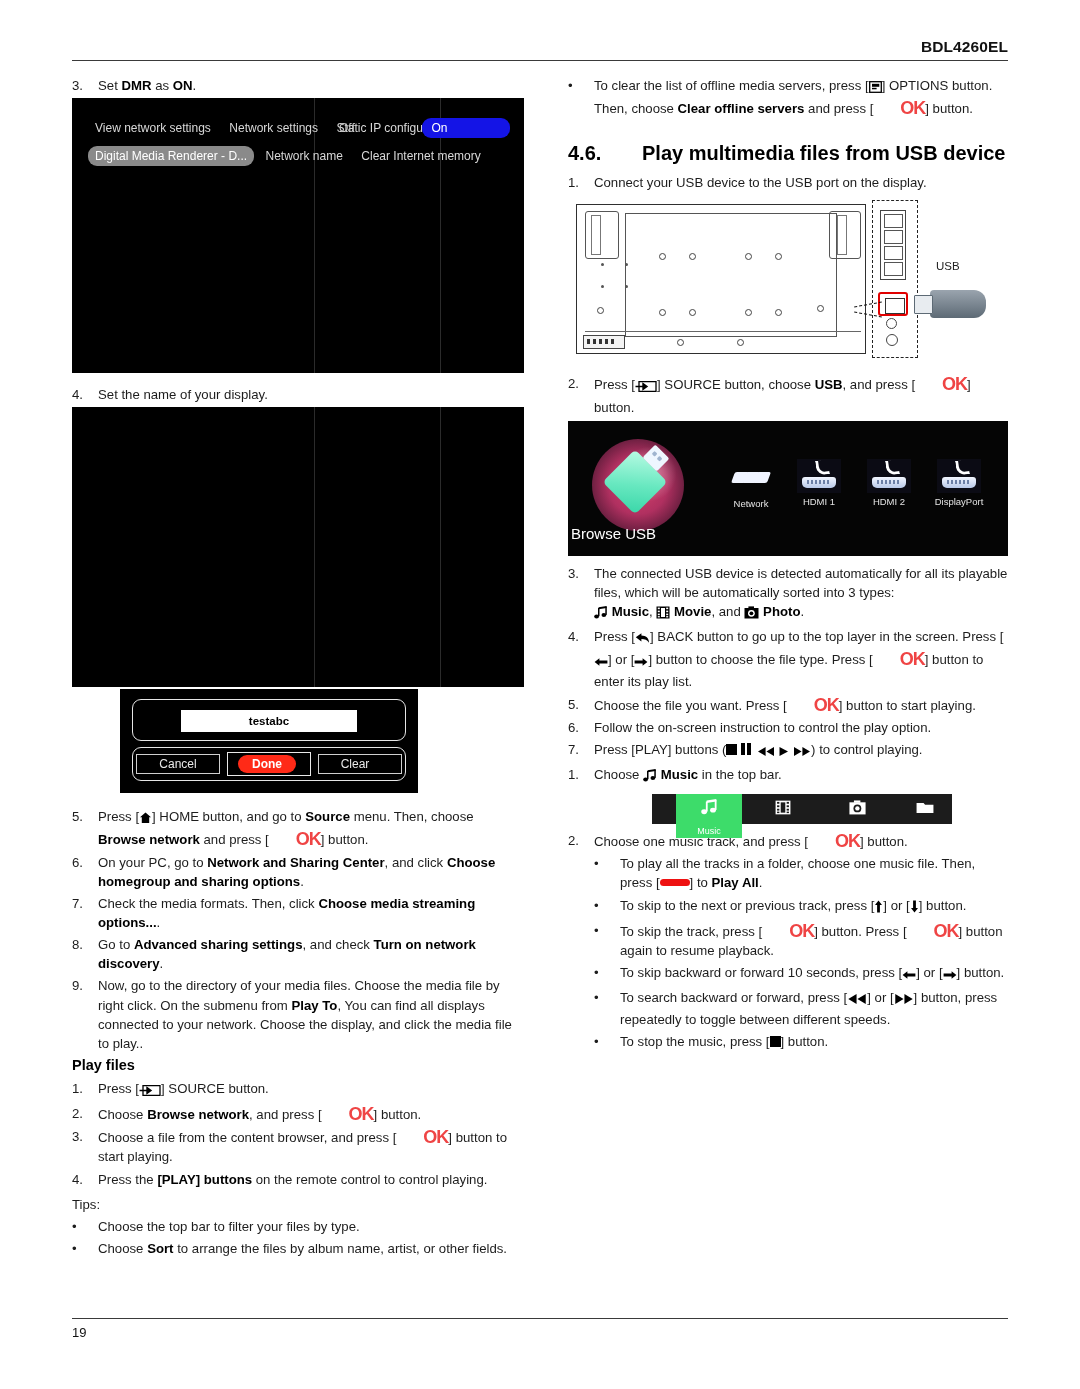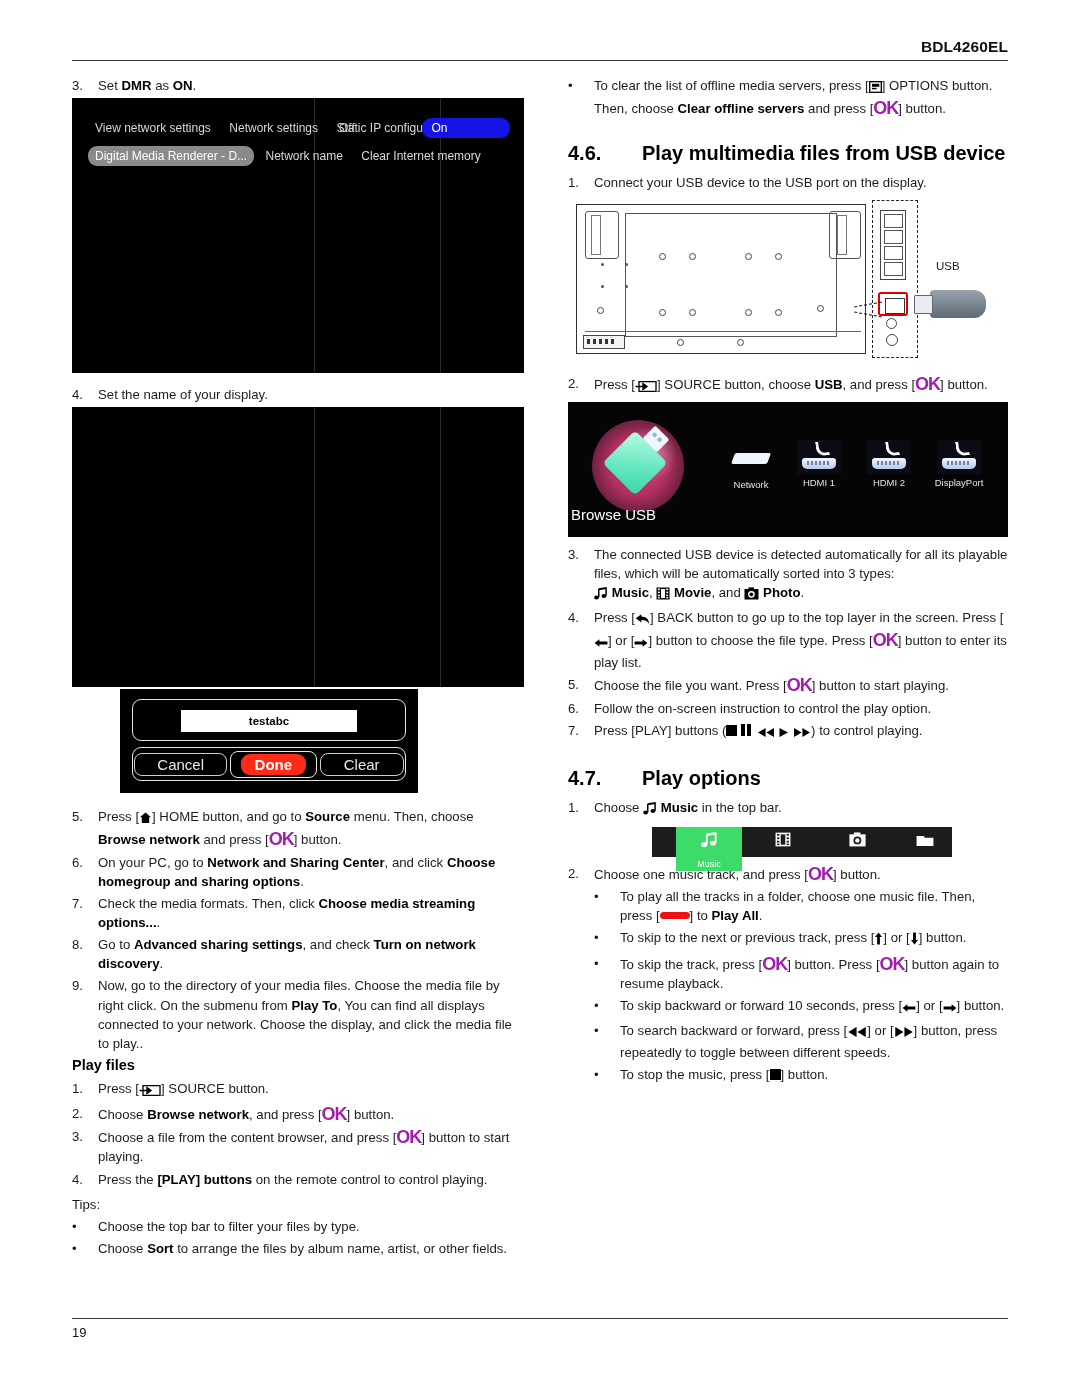--- a/index.html
+++ b/index.html
@@ -36,21 +36,21 @@
   .sub-bullets { margin-left:26px; }
   b, .b { font-weight:700; color:#000; }
   .plain { font-size:13.2px; line-height:1.45; margin:6px 0 3px; }
 
   .h2 { font-size:20px; font-weight:700; color:#000; margin:24px 0 8px; display:flex; }
   .h2 .n { width:74px; flex:0 0 74px; }
   .h3 { font-size:16px; font-weight:700; color:#000; margin:22px 0 6px; display:flex; }
   .h3 .n { width:74px; flex:0 0 74px; }
   .h4 { font-size:14.5px; font-weight:700; color:#000; margin:4px 0 6px; }
   .key-ok { font-size:18px; font-weight:600; letter-spacing:-1px; line-height:1;
-            font-family:"Liberation Sans",sans-serif; color:#a21caf; position:relative; top:1px;}
+            font-family:"Liberation Sans",sans-serif; color:#ef4444; position:relative; top:1px;padding-left:27px;}
   .ico { display:inline-block; vertical-align:-3px; }
 
   
   .osd { background:#000; position:relative; overflow:hidden; }
   .osd .vline { position:absolute; top:0; bottom:0; width:1px; background:#2b2b2b; }
   .osd-list { position:absolute; left:16px; top:20px; }
   .osd-item {
     font-size:12px; color:#d8d8d8; line-height:1; padding:4px 7px;
     margin-bottom:8px; display:inline-block; border-radius:9px;
     white-space:nowrap;
@@ -68,22 +68,22 @@
   
   .kbdlg { background:#000; position:relative; }
   .kb-inner { position:absolute; left:12px; right:12px; top:10px;
               border:1.4px solid #e6e6e6; border-radius:9px; height:42px; }
   .kb-field { position:absolute; left:48px; right:48px; top:10px; height:22px;
               background:#fff; display:flex; align-items:center; justify-content:center;
               font-size:11.5px; font-weight:700; color:#000; }
   .kb-btnrow { position:absolute; left:12px; right:12px; top:58px;
                border:1.4px solid #e6e6e6; border-radius:9px; height:34px;
                display:flex; align-items:center; justify-content:space-around; }
-  .kb-btn { border:1px solid #cfcfcf; border-radius:8px; color:#e9e9e9;
-            font-size:15px; padding:2px 22px; text-align:center; min-width:84px; }
+  .kb-btn { border:1px solid #cfcfcf; border-radius:0; color:#e9e9e9;
+            font-size:12px; padding:2px 22px; min-width:84px; }
   .kb-btn.done { border-color:#e9e9e9; padding:2px 10px; }
   .kb-btn.done span { background:#ff2a17; color:#fff; font-weight:700; border-radius:9px;
             padding:2px 14px; display:inline-block; }
 
   
   .srcscreen { background:#050505; position:relative; overflow:hidden; }
   .usbcircle { position:absolute; left:24px; top:18px; width:92px; height:92px;
      border-radius:50%;
      background:
        radial-gradient(circle at 62% 38%, rgba(255,255,255,.45) 0%, rgba(255,255,255,0) 34%),
@@ -448,24 +448,20 @@
       <span class="num">7.</span>
       <span class="txt"><span>Press [PLAY] buttons (</span><span class="glyph-stop"></span>&nbsp;<span class="glyph-pause"><i></i><i></i></span>&nbsp;<span class="ico"><svg width="18" height="11" viewBox="0 0 18 11">
               <path d="M8.6 1 1 5.5l7.6 4.5zM17 1 9.4 5.5 17 10z" fill="#000"></path>
             </svg></span>&nbsp;<span class="ico"><svg width="11" height="11" viewBox="0 0 11 11">
               <path d="M1.5 1 10 5.5 1.5 10z" fill="#000"></path>
             </svg></span>&nbsp;<span class="ico"><svg width="18" height="11" viewBox="0 0 18 11">
               <path d="M1 1 8.6 5.5 1 10zM9.4 1 17 5.5 9.4 10z" fill="#000"></path>
             </svg></span><span>) to control playing.</span></span>
     </div>
 
-    <div class="h2">
-      <span class="n">4.7.</span>
-      <span>Play options</span>
-    </div>
 
 
     <div class="step">
       <span class="num">1.</span>
       <span class="txt"><span>Choose </span><span class="ico"><svg width="14" height="13" viewBox="0 0 14 13">
               <path d="M4.6 1.2 12.6 0v2l-8 1.2z" fill="#000"></path>
               <rect x="4" y="2" width="1.5" height="8.2" fill="#000"></rect>
               <rect x="11.3" y="0.7" width="1.5" height="8.2" fill="#000"></rect>
               <ellipse cx="2.6" cy="10.4" rx="2.4" ry="2" fill="#000"></ellipse>
               <ellipse cx="9.9" cy="9.1" rx="2.4" ry="2" fill="#000"></ellipse>

